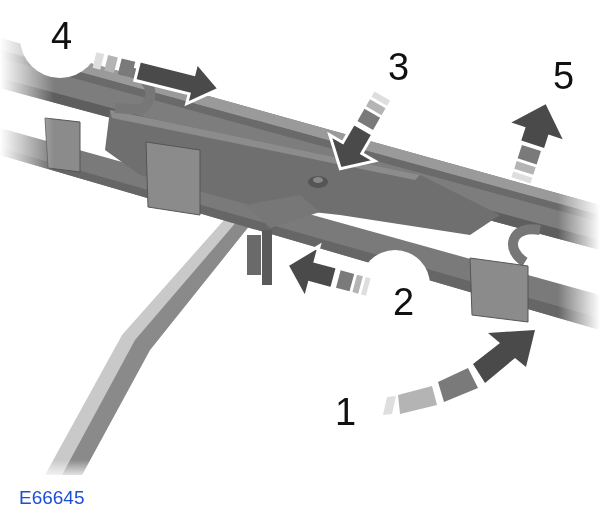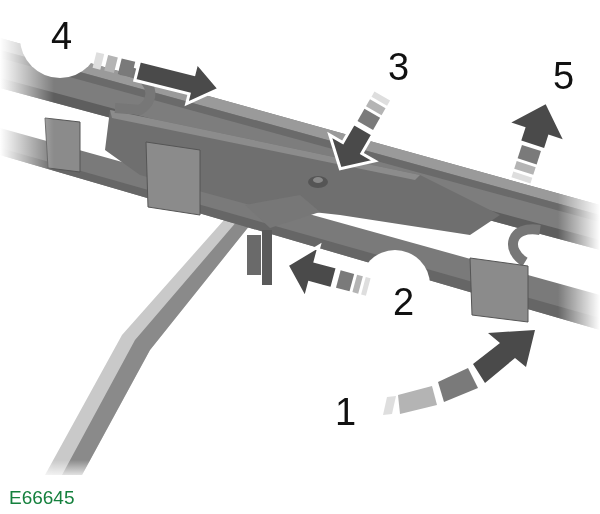--- a/index.html
+++ b/index.html
@@ -1,19 +1,19 @@
 <!DOCTYPE html>
 <html><head>
   <meta charset="utf-8">
   <style>
     html, body { margin: 0; padding: 0; background: #ffffff; }
     body { width: 600px; height: 514px; overflow: hidden; position: relative; font-family: "Liberation Sans", sans-serif; }
     #stage { position: absolute; left: 0; top: 0; width: 600px; height: 514px; }
     .callout { position: absolute; font-family: "Liberation Sans", sans-serif; font-size: 38px; color: #111111; line-height: 1; }
-    .fig-id { position: absolute; left: 9px; top: 488px; font-family: "Liberation Sans", sans-serif; font-size: 19px; color: #15803d; line-height: 1; }
+    .fig-id { position: absolute; left: 19px; top: 488px; font-family: "Liberation Sans", sans-serif; font-size: 19px; color: #1d4ed8; line-height: 1; }
   </style>
 </head>
 <body>
 
 <div id="stage">
   <svg width="600" height="514" viewBox="0 0 600 514" xmlns="http://www.w3.org/2000/svg">
     <defs>
       <linearGradient id="fadeL" x1="0" x2="1" y1="0" y2="0">
         <stop offset="0" stop-color="#ffffff" stop-opacity="1"></stop>
         <stop offset="0.09" stop-color="#ffffff" stop-opacity="0"></stop>

